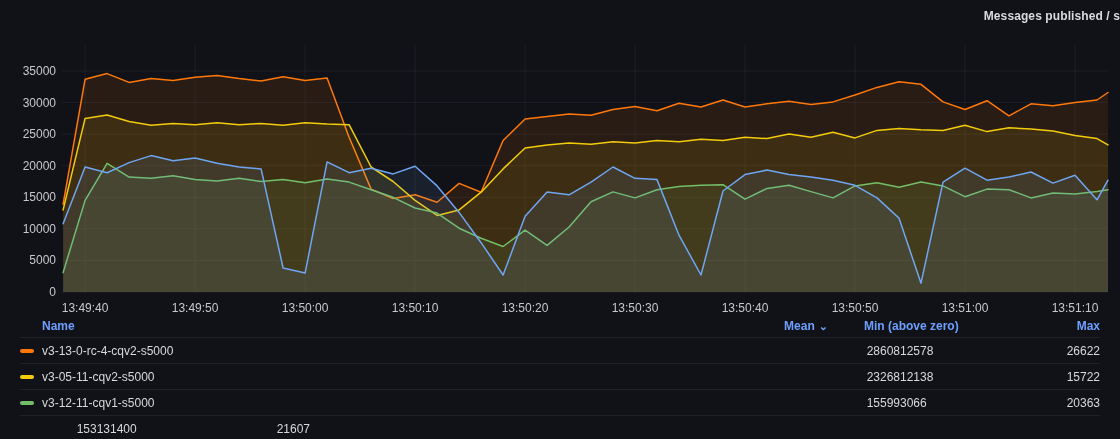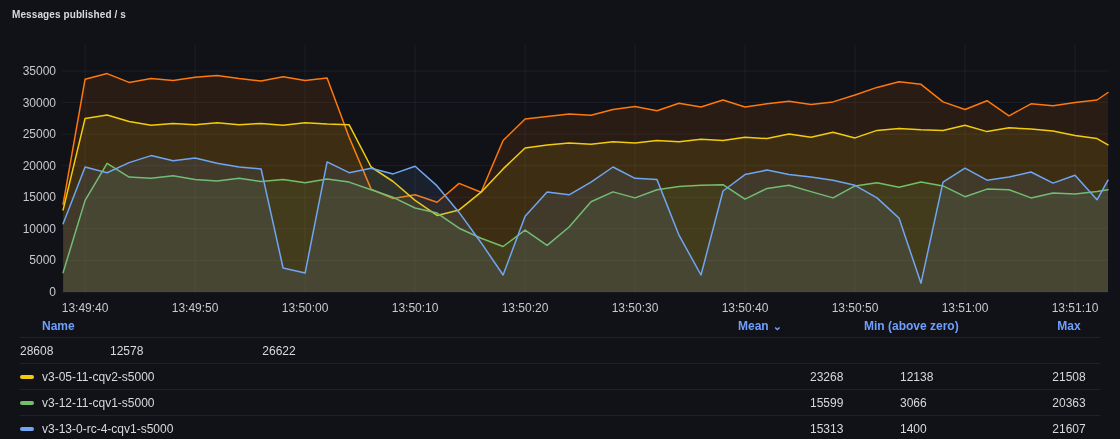--- a/index.html
+++ b/index.html
@@ -2,39 +2,39 @@
 <html><head>
 <meta charset="utf-8">
 <style>
   html,body{margin:0;padding:0;background:#0d0e12;}
   .panel{
     position:relative;width:1120px;height:439px;background:#111217;
     font-family:"Liberation Sans",sans-serif;overflow:hidden;box-sizing:border-box;
   }
   .panel-title{
     height:40px;box-sizing:border-box;padding:9px 0 0 12px;
-    font-size:10px;font-weight:700;color:#d9dadf;letter-spacing:.1px;
+    font-size:12px;font-weight:700;color:#d9dadf;letter-spacing:.1px;text-align:right;
   }
   .chart-wrap{height:275px;}
   svg{display:block;}
   .axis-label{font-family:"Liberation Sans",sans-serif;font-size:12px;fill:#c7c8cd;}
   .legend{padding:0 20px;font-size:12px;color:#d8d9da;}
   .legend-header{
     display:flex;align-items:center;height:22px;color:#6e9fff;font-weight:700;gap:36px;
   }
   .legend-row{
     display:flex;align-items:center;height:25px;
     border-top:1px solid rgba(204,204,220,0.09);
   }
   .legend-rows{border-bottom:1px solid rgba(204,204,220,0.09);}
   .col-name{flex:1;display:flex;align-items:center;min-width:0;}
   .legend-header .col-name{padding-left:22px;}
-  .col-mean{width:90px;text-align:left;}
+  .col-mean{width:90px;text-align:right;}
   .col-min{width:138px;text-align:left;}
-  .col-max{width:62px;text-align:center;}
+  .col-max{width:62px;text-align:right;}
   .series-marker{
     display:inline-block;width:14px;height:4px;border-radius:2px;margin-right:8px;flex:none;
   }
   .sort-caret{font-size:11px;margin-left:4px;color:#6e9fff;}
   .series-name{white-space:nowrap;overflow:hidden;text-overflow:ellipsis;cursor:pointer;}
 </style>
 </head>
 <body>
 
 <div class="panel">
@@ -93,49 +93,49 @@
     <div class="legend-header">
       <div class="col-name">Name</div>
       <div class="col-mean">
         <span>Mean</span><span class="sort-caret">⌄</span>
       </div>
       <div class="col-min">Min (above zero)</div>
       <div class="col-max">Max</div>
     </div>
     <div class="legend-rows" id="legend-rows">
   <div class="legend-row">
+    <div class="col-name">
+      <span class="series-marker" style="background: rgb(255, 120, 10);"></span>
+      <span class="series-name">v3-13-0-rc-4-cqv2-s5000</span>
+    </div>
     <div class="col-mean">28608</div>
     <div class="col-min">12578</div>
     <div class="col-max">26622</div>
   </div>
 
   <div class="legend-row">
     <div class="col-name">
       <span class="series-marker" style="background: rgb(242, 204, 12);"></span>
       <span class="series-name">v3-05-11-cqv2-s5000</span>
     </div>
     <div class="col-mean">23268</div>
     <div class="col-min">12138</div>
-    <div class="col-max">21508</div>
+    <div class="col-max">15722</div>
   </div>
 
   <div class="legend-row">
     <div class="col-name">
       <span class="series-marker" style="background: rgb(115, 191, 105);"></span>
       <span class="series-name">v3-12-11-cqv1-s5000</span>
     </div>
     <div class="col-mean">15599</div>
     <div class="col-min">3066</div>
     <div class="col-max">20363</div>
   </div>
 
   <div class="legend-row">
-    <div class="col-name">
-      <span class="series-marker" style="background: rgb(111, 165, 242);"></span>
-      <span class="series-name">v3-13-0-rc-4-cqv1-s5000</span>
-    </div>
     <div class="col-mean">15313</div>
     <div class="col-min">1400</div>
     <div class="col-max">21607</div>
   </div>
 </div>
   </div>
 </div>
 
 </body></html>

